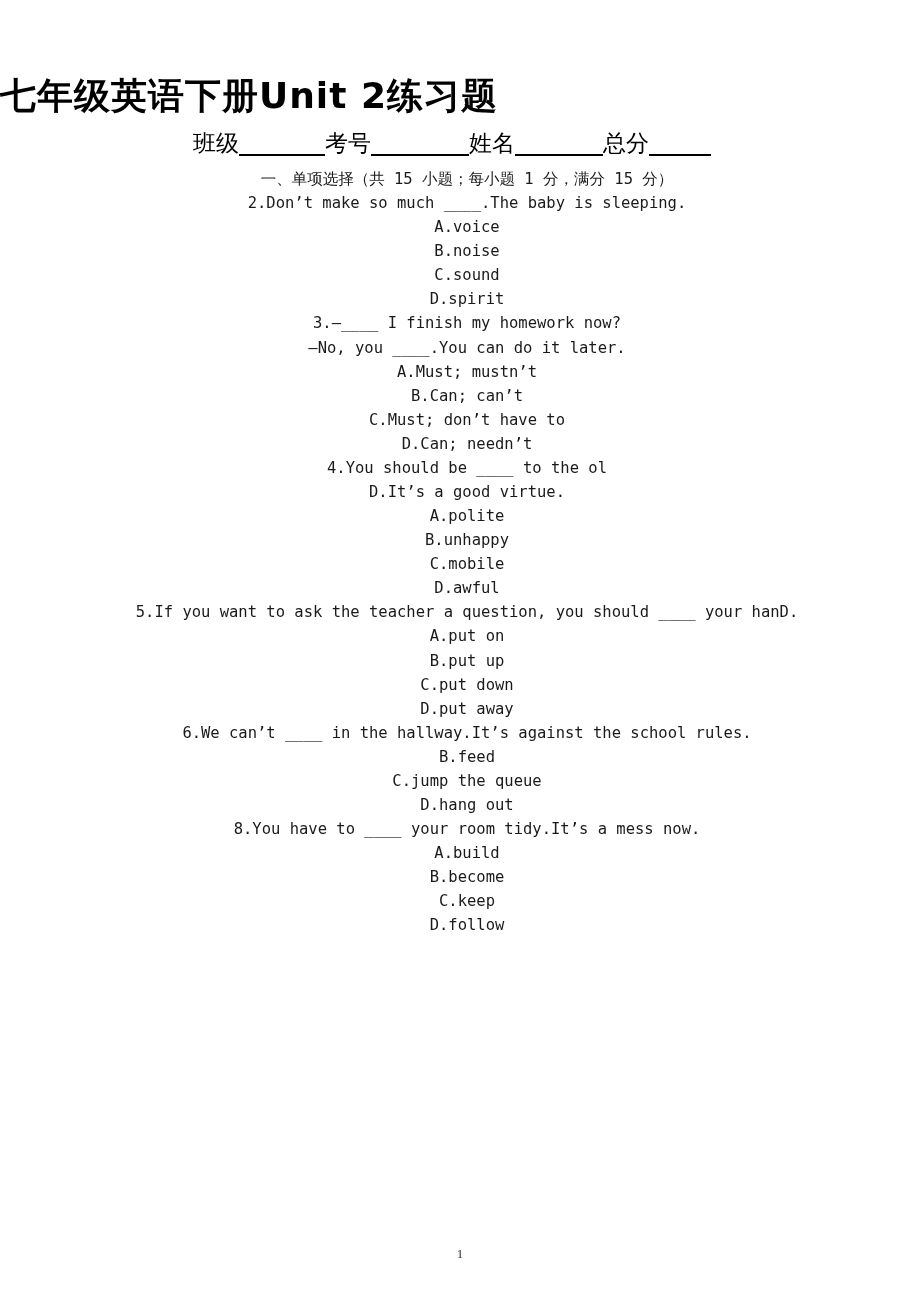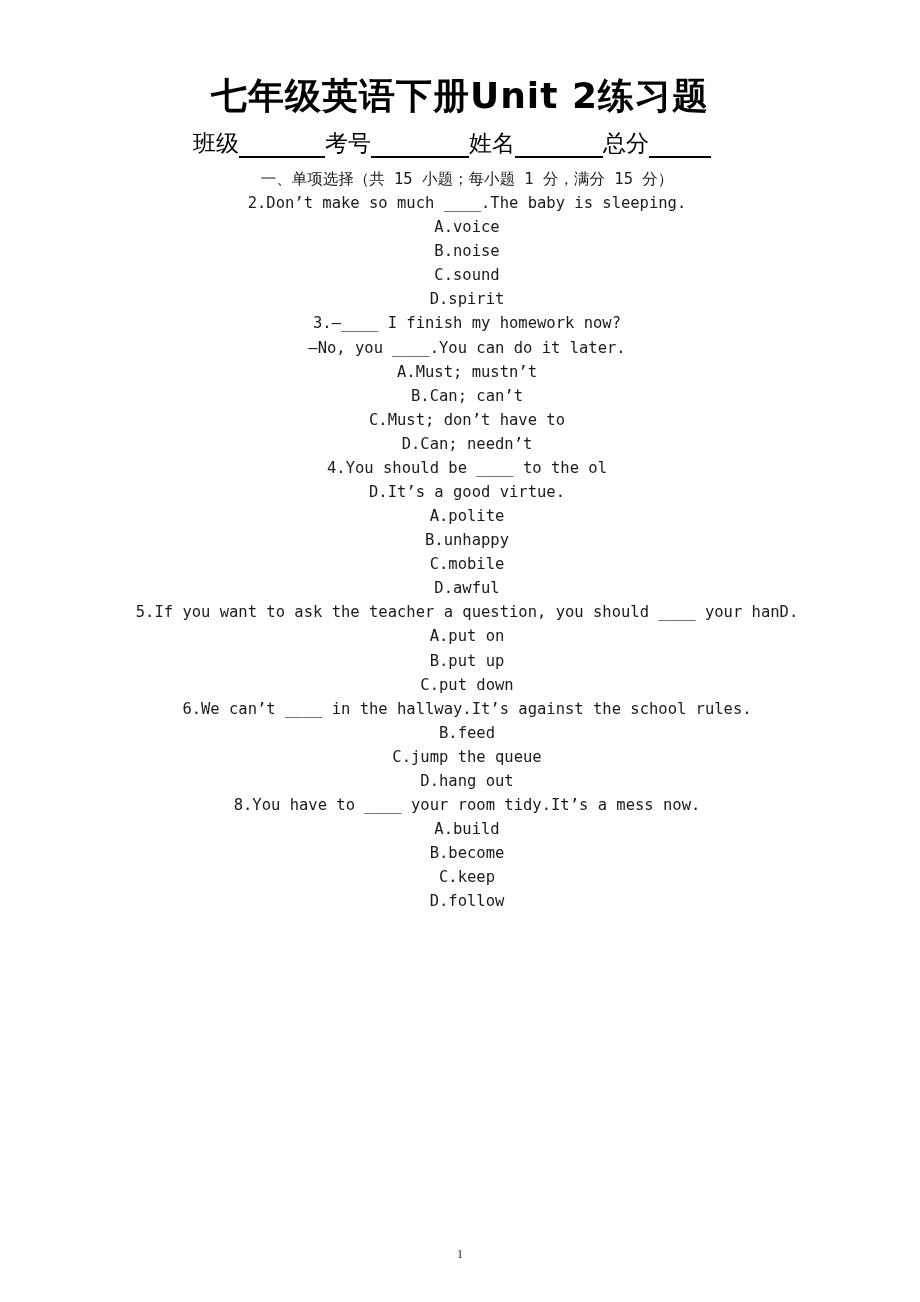--- a/index.html
+++ b/index.html
@@ -17,39 +17,38 @@
     .page {
       position: absolute;
       left: 0; top: 0;
       width: 920px; height: 1302px;
     }
     .title {
       position: absolute;
       top: 72px;
       left: 0;
       width: 920px;
-      text-align: center;
       font-family: "DejaVu Sans", sans-serif;
       font-weight: bold;
       font-size: 36px;
       line-height: 48px;
       letter-spacing: 1px;
       color: #000;
     }
     .info-line {
       position: absolute;
       top: 126px;
       left: 193px;
       font-family: "DejaVu Sans", sans-serif;
       font-size: 23px;
       line-height: 34px;
       color: #000;
       white-space: nowrap;
       display: flex;
-      align-items: flex-end;
+      align-items: center;
     }
     .info-line .lbl { display: inline-block; }
     .info-line .blank {
       display: inline-block;
       border-bottom: 2px solid #000;
       height: 26px;
       margin-bottom: 2px;
     }
     .content {
       position: absolute;
@@ -127,20 +126,21 @@
       <div class="line">B.unhappy</div>
       <div class="line">C.mobile</div>
       <div class="line">D.awful</div>
     </div>
 
     <div>
       <div class="line">5.If you want to ask the teacher a question, you should ____ your hanD.</div>
       <div class="line">A.put on</div>
       <div class="line">B.put up</div>
       <div class="line">C.put down</div>
+      <div class="line">D.put away</div>
     </div>
 
     <div>
       <div class="line">6.We can’t ____ in the hallway.It’s against the school rules.</div>
       <div class="line">B.feed</div>
       <div class="line">C.jump the queue</div>
       <div class="line">D.hang out</div>
     </div>
 
 

